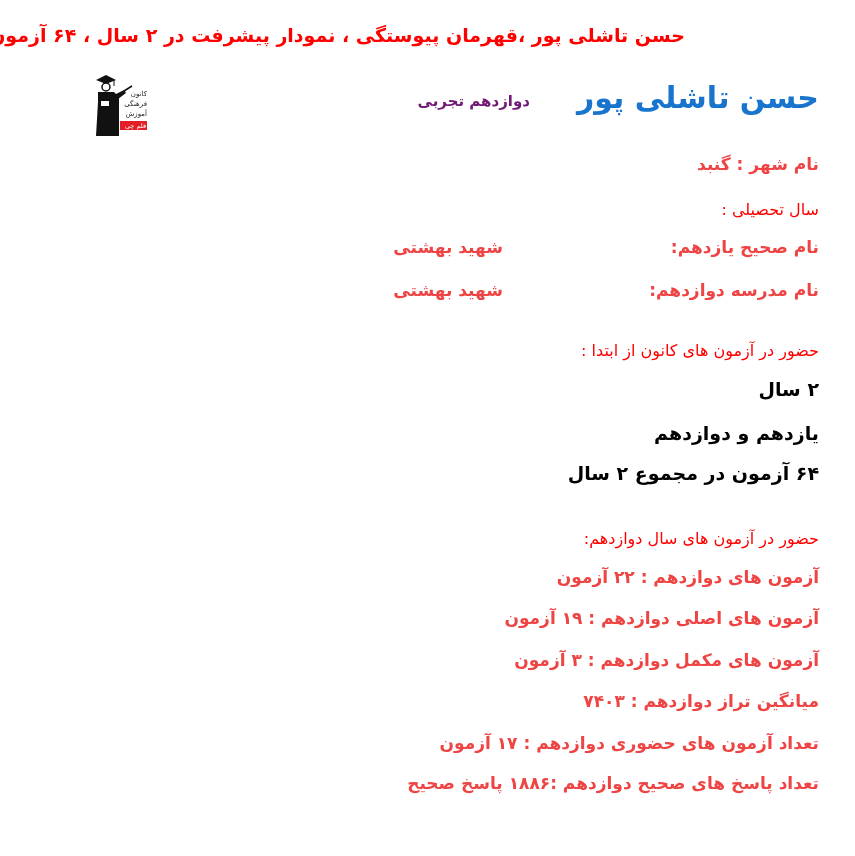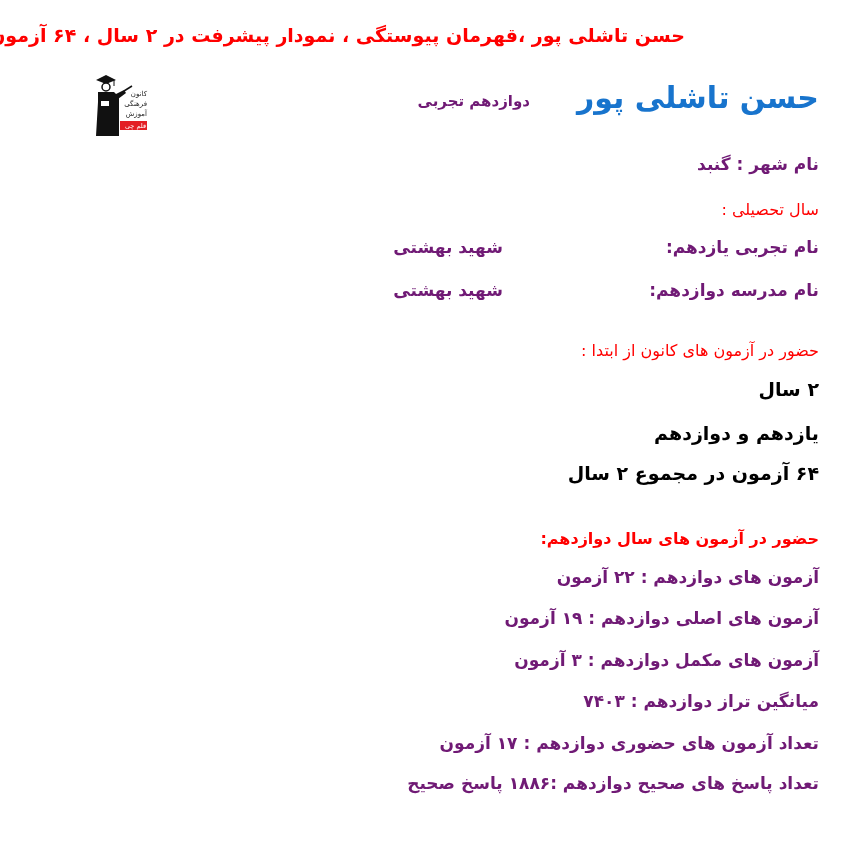--- a/index.html
+++ b/index.html
@@ -35,21 +35,21 @@
       font-size: 30px; font-weight: bold;
       color: #1874cd;
     }
     .grade-label {
       right: 325px; top: 92px;
       font-size: 15px; font-weight: bold;
       color: #701a75;
     }
 
     .field-black {
-      font-size: 17px; font-weight: bold; color: #701a75;
+      font-size: 17px; font-weight: bold; color: #ef4444;
     }
     .field-red {
       font-size: 16px; color: #ff0000;
     }
     .field-big {
       font-size: 19px; font-weight: bold; color: #000;
     }
 
     .r36 { right: 36px; }
   </style>
@@ -81,30 +81,30 @@
     <text x="54" y="56" font-size="6.5" text-anchor="end" fill="#fff" font-family="DejaVu Sans, sans-serif">قلم چی</text>
   </svg>
 </div>
 
 <div class="abs rtl name-title">حسن تاشلی پور</div>
 <div class="abs rtl grade-label">دوازدهم تجربی</div>
 
 <div class="abs rtl field-black r36" style="top:154px;">نام شهر : گنبد</div>
 <div class="abs rtl field-red r36" style="top:200px;">سال تحصیلی :</div>
 
-<div class="abs rtl field-black r36" style="top:237px;">نام تجربی یازدهم:</div>
+<div class="abs rtl field-black r36" style="top:237px;">نام صحیح یازدهم:</div>
 <div class="abs rtl field-black" style="right:352px; top:237px;">شهید بهشتی</div>
 
 <div class="abs rtl field-black r36" style="top:280px;">نام مدرسه دوازدهم:</div>
 <div class="abs rtl field-black" style="right:352px; top:280px;">شهید بهشتی</div>
 
 <div class="abs rtl field-red r36" style="top:341px;">حضور در آزمون های کانون از ابتدا :</div>
 <div class="abs rtl field-big r36" style="top:378px;">۲ سال</div>
 <div class="abs rtl field-big r36" style="top:422px;">یازدهم و دوازدهم</div>
 <div class="abs rtl field-big r36" style="top:462px;">۶۴ آزمون در مجموع ۲ سال</div>
 
-<div class="abs rtl field-red r36" style="top:529px;font-weight:bold;">حضور در آزمون های سال دوازدهم:</div>
+<div class="abs rtl field-red r36" style="top:529px;">حضور در آزمون های سال دوازدهم:</div>
 <div class="abs rtl field-black r36" style="top:567px;">آزمون های دوازدهم : ۲۲ آزمون</div>
 <div class="abs rtl field-black r36" style="top:608px;">آزمون های اصلی دوازدهم : ۱۹ آزمون</div>
 <div class="abs rtl field-black r36" style="top:650px;">آزمون های مکمل دوازدهم : ۳ آزمون</div>
 <div class="abs rtl field-black r36" style="top:691px;text-align:center;">میانگین تراز دوازدهم : ۷۴۰۳</div>
 <div class="abs rtl field-black r36" style="top:733px;">تعداد آزمون های حضوری دوازدهم : ۱۷ آزمون</div>
 <div class="abs rtl field-black r36" style="top:773px;text-align:right;">تعداد پاسخ های صحیح دوازدهم :۱۸۸۶ پاسخ صحیح</div>
 
 </body></html>

